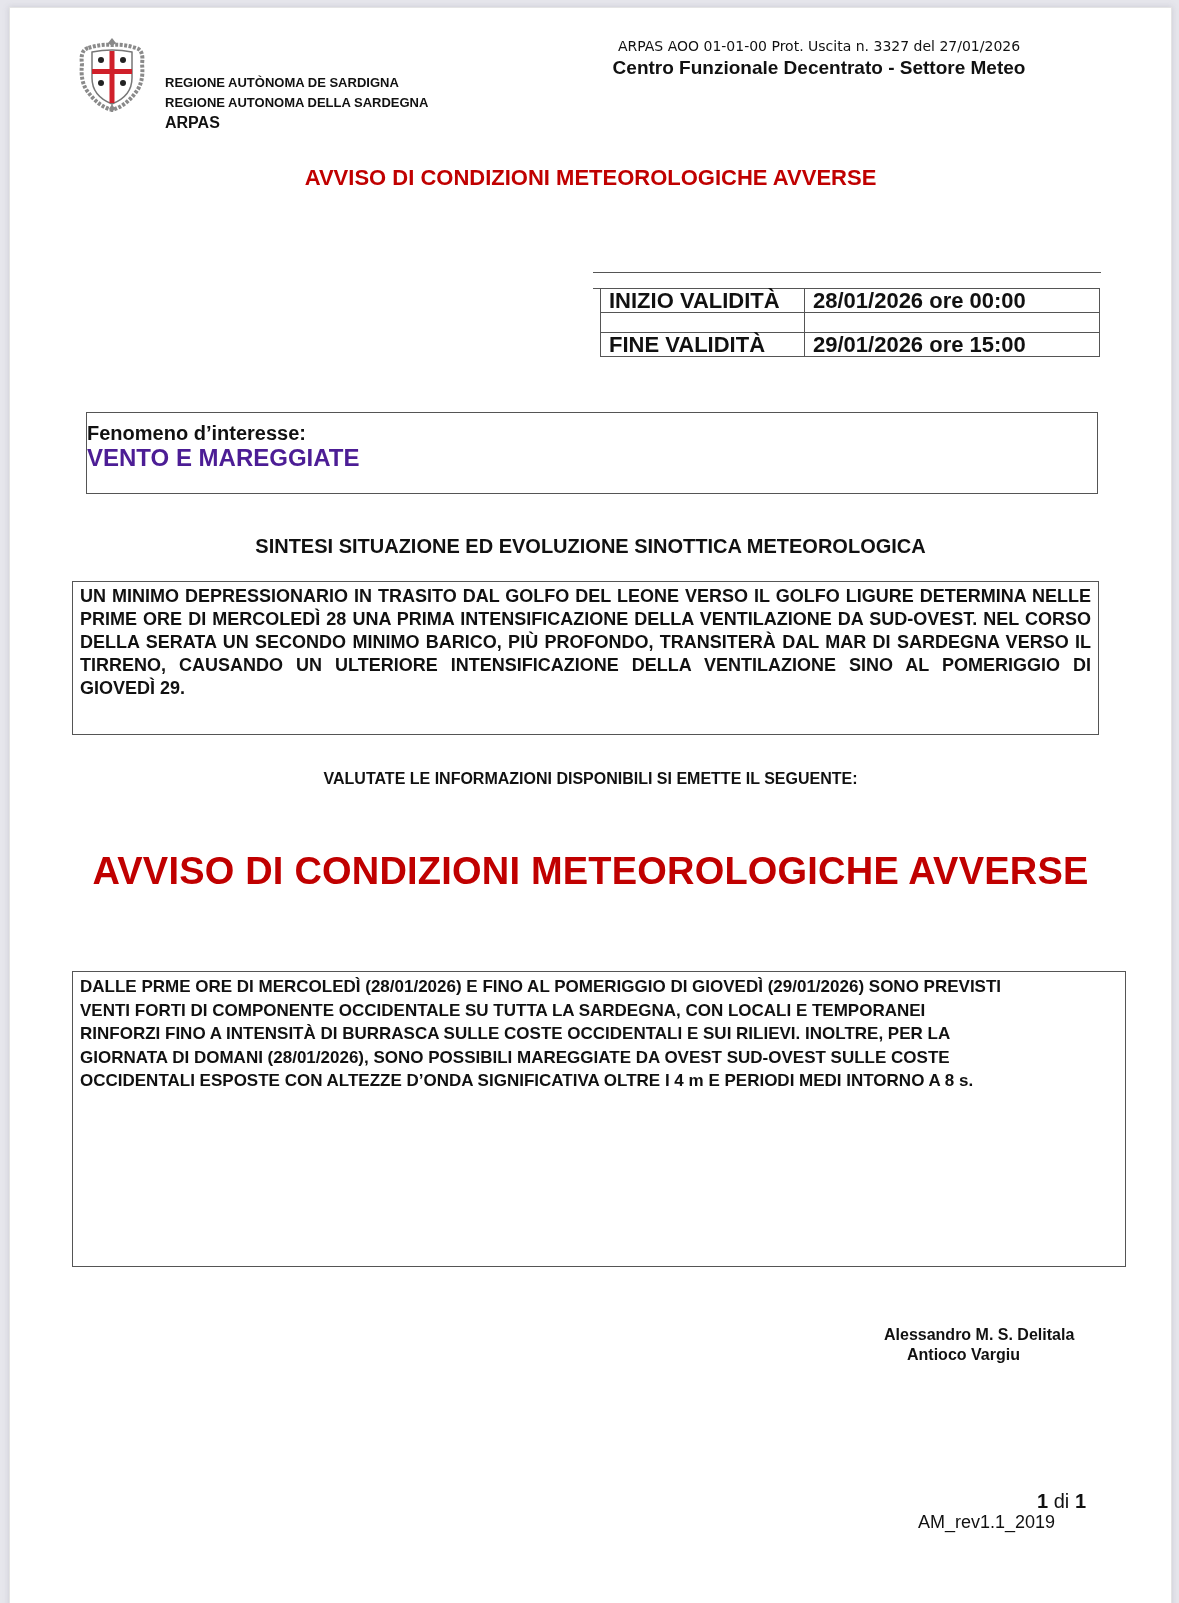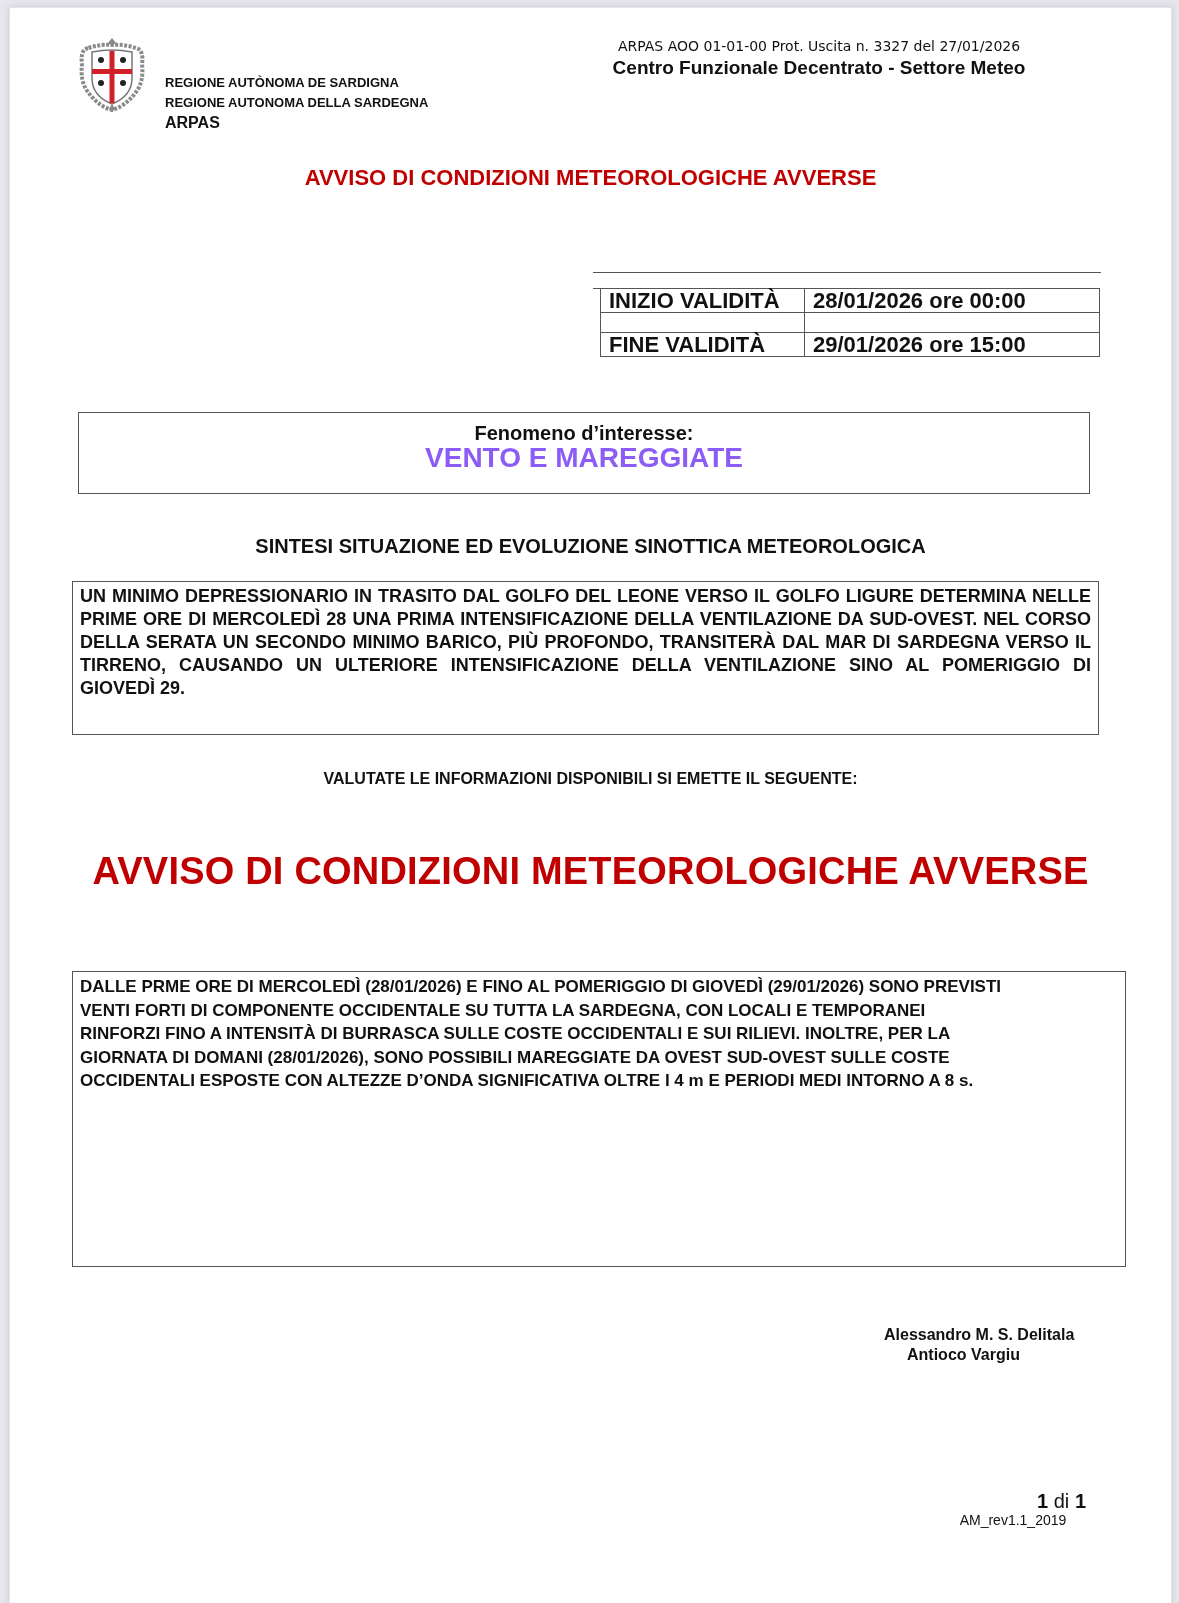--- a/index.html
+++ b/index.html
@@ -34,23 +34,23 @@
   .pec-underline { left: 583px; top: 264px; width: 508px; height: 0; border-top: 1.5px solid #555; }
 
   
   .valid { left: 590px; top: 280px; width: 500px; border-collapse: collapse; border-top: 1.5px solid #555; }
   .valid-ext { left: 583px; top: 280px; width: 8px; height: 0; border-top: 1.5px solid #555; }
   .valid td { border: 1.5px solid #555; font-weight: bold; font-size: 22px; padding: 0 8px; height: 23px; line-height: 23px; }
   .valid td.lbl { width: 187px; }
   .valid tr.spacer td { height: 19px; }
 
   
-  .fen-box { left: 68px; top: 404px; width: 1010px; height: 80px; border: 1.5px solid #555; text-align: center; }
+  .fen-box { left: 76px; top: 404px; width: 1010px; height: 80px; border: 1.5px solid #555; text-align: left; }
   .fen-label { font-size: 20px; font-weight: bold; margin-top: 8px; line-height: 25px; }
-  .fen-value { font-size: 28px; font-weight: bold; color: #8b5cf6; line-height: 23px; }
+  .fen-value { font-size: 24px; font-weight: bold; color: #4c1d95; line-height: 23px; }
 
   .sintesi-title { left: 0; top: 527px; width: 1161px; text-align: center; font-weight: bold; font-size: 20px; }
 
   .box { border: 1.5px solid #555; font-weight: bold; text-transform: none; }
   .sintesi-box { left: 62px; top: 573px; width: 1025px; height: 152px; padding: 0; }
   .sintesi-text { font-size: 18px; line-height: 23px; padding: 3px 7px; text-align: justify; }
 
   .valutate { left: 0; top: 762px; width: 1161px; text-align: center; font-weight: bold; font-size: 16px; }
 
   .title-big { left: 0; top: 842px; width: 1161px; text-align: center; color: #c00000; font-weight: bold; font-size: 38px; letter-spacing: 0.2px; }
@@ -58,21 +58,21 @@
   .avviso-box { left: 62px; top: 963px; width: 1052px; height: 294px; }
   .avviso-text { font-size: 17px; line-height: 23.5px; padding: 3px 7px; }
 
   .sign-left { left: 522px; top: 1317px; font-weight: bold; font-size: 16px; line-height: 20px; }
   .sign-left .l2 { padding-left: 6px; }
   .sign-right { left: 874px; top: 1317px; font-weight: bold; font-size: 16px; line-height: 20px; }
   .sign-right .l2 { padding-left: 23px; }
 
   .pageno { left: 960px; top: 1482px; width: 116px; text-align: right; font-size: 20px; }
   .pageno b { font-weight: bold; }
-  .rev { left: 930px; top: 1504px; width: 146px; text-align: center; font-size: 14px; }
+  .rev { left: 908px; top: 1504px; width: 146px; text-align: left; font-size: 18px; }
 </style>
 </head>
 <body>
 
 <div class="page">
 
   <div class="abs logo">
     <svg width="68" height="80" viewBox="0 0 68 80">
       <path d="M34 4 l4 5 l-4 3 l-4 -3z" fill="#888"></path>
       <path d="M10 14 Q2 16 4 30 Q2 48 10 58 Q20 72 34 76 Q48 72 58 58 Q66 48 64 30 Q66 16 58 14 Q46 10 34 11 Q22 10 10 14z" fill="none" stroke="#8a8a8a" stroke-width="4" stroke-dasharray="3 1.5"></path>

